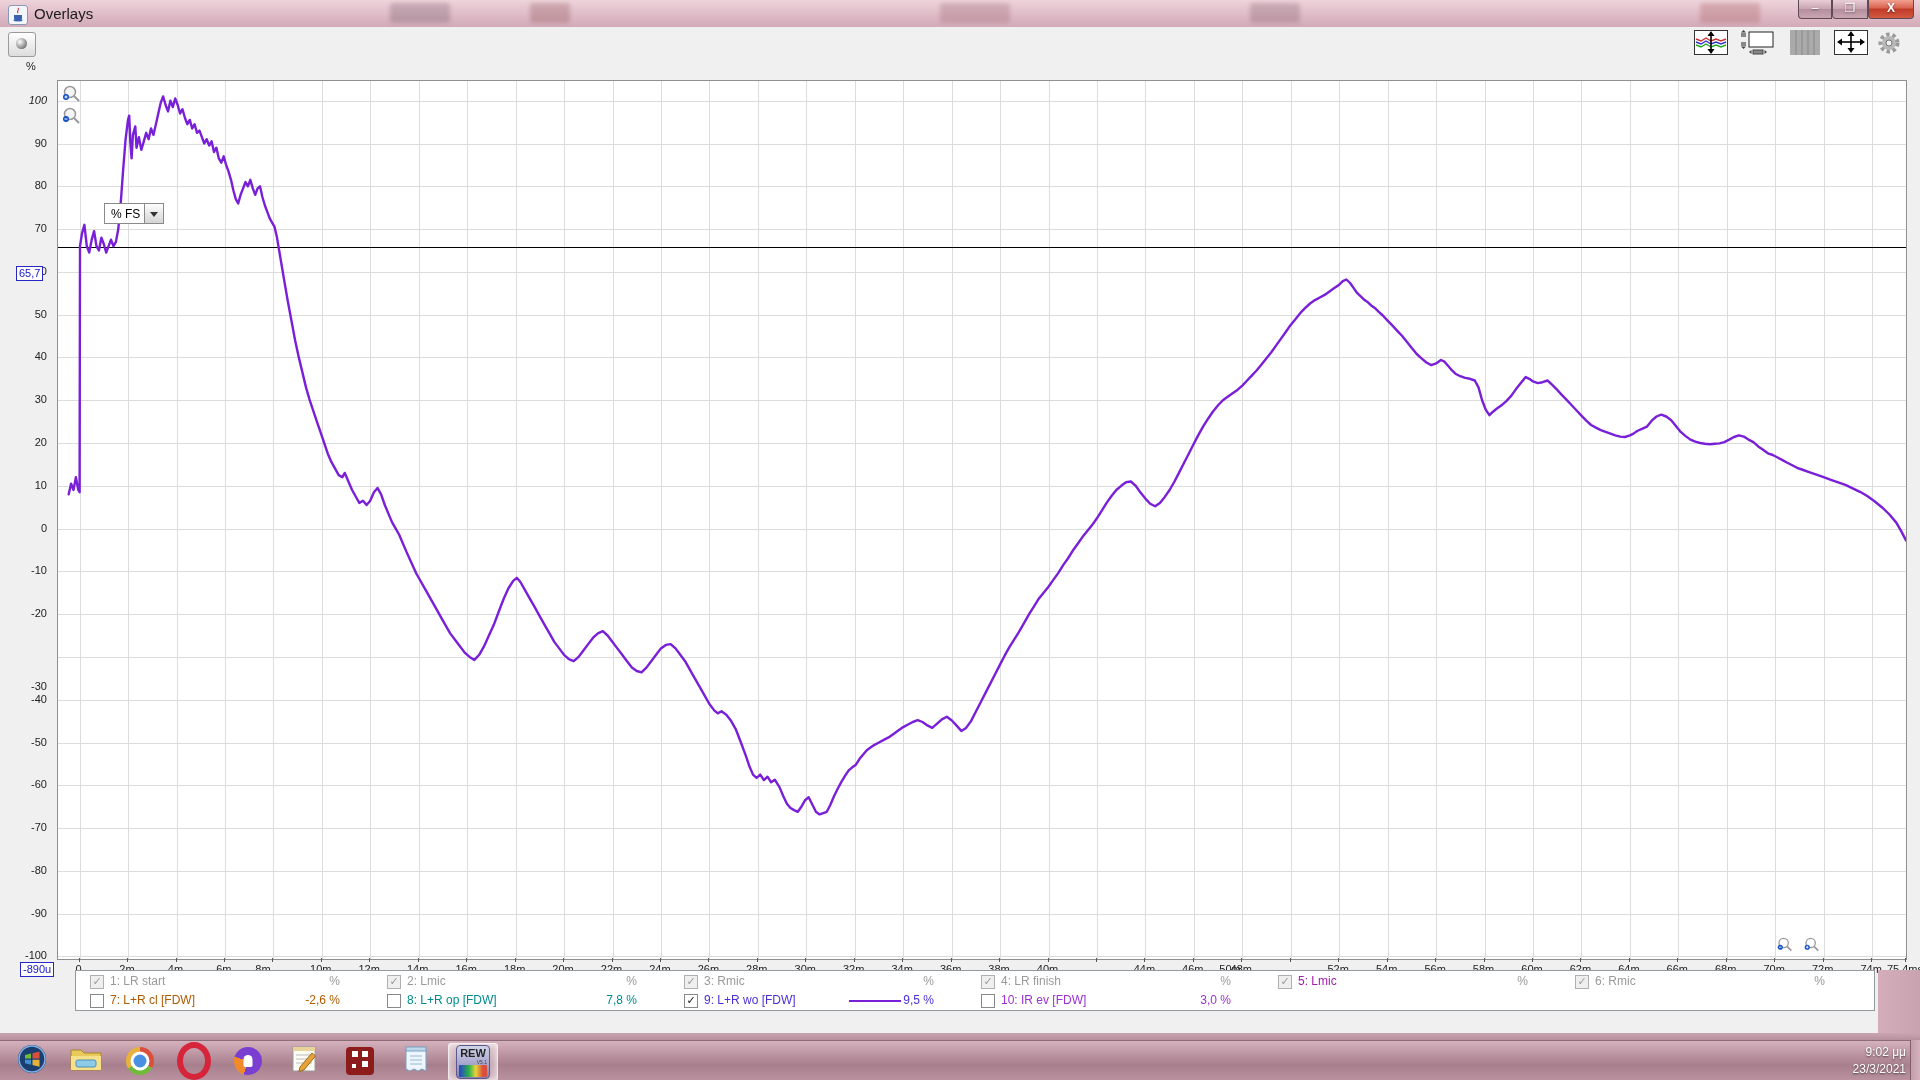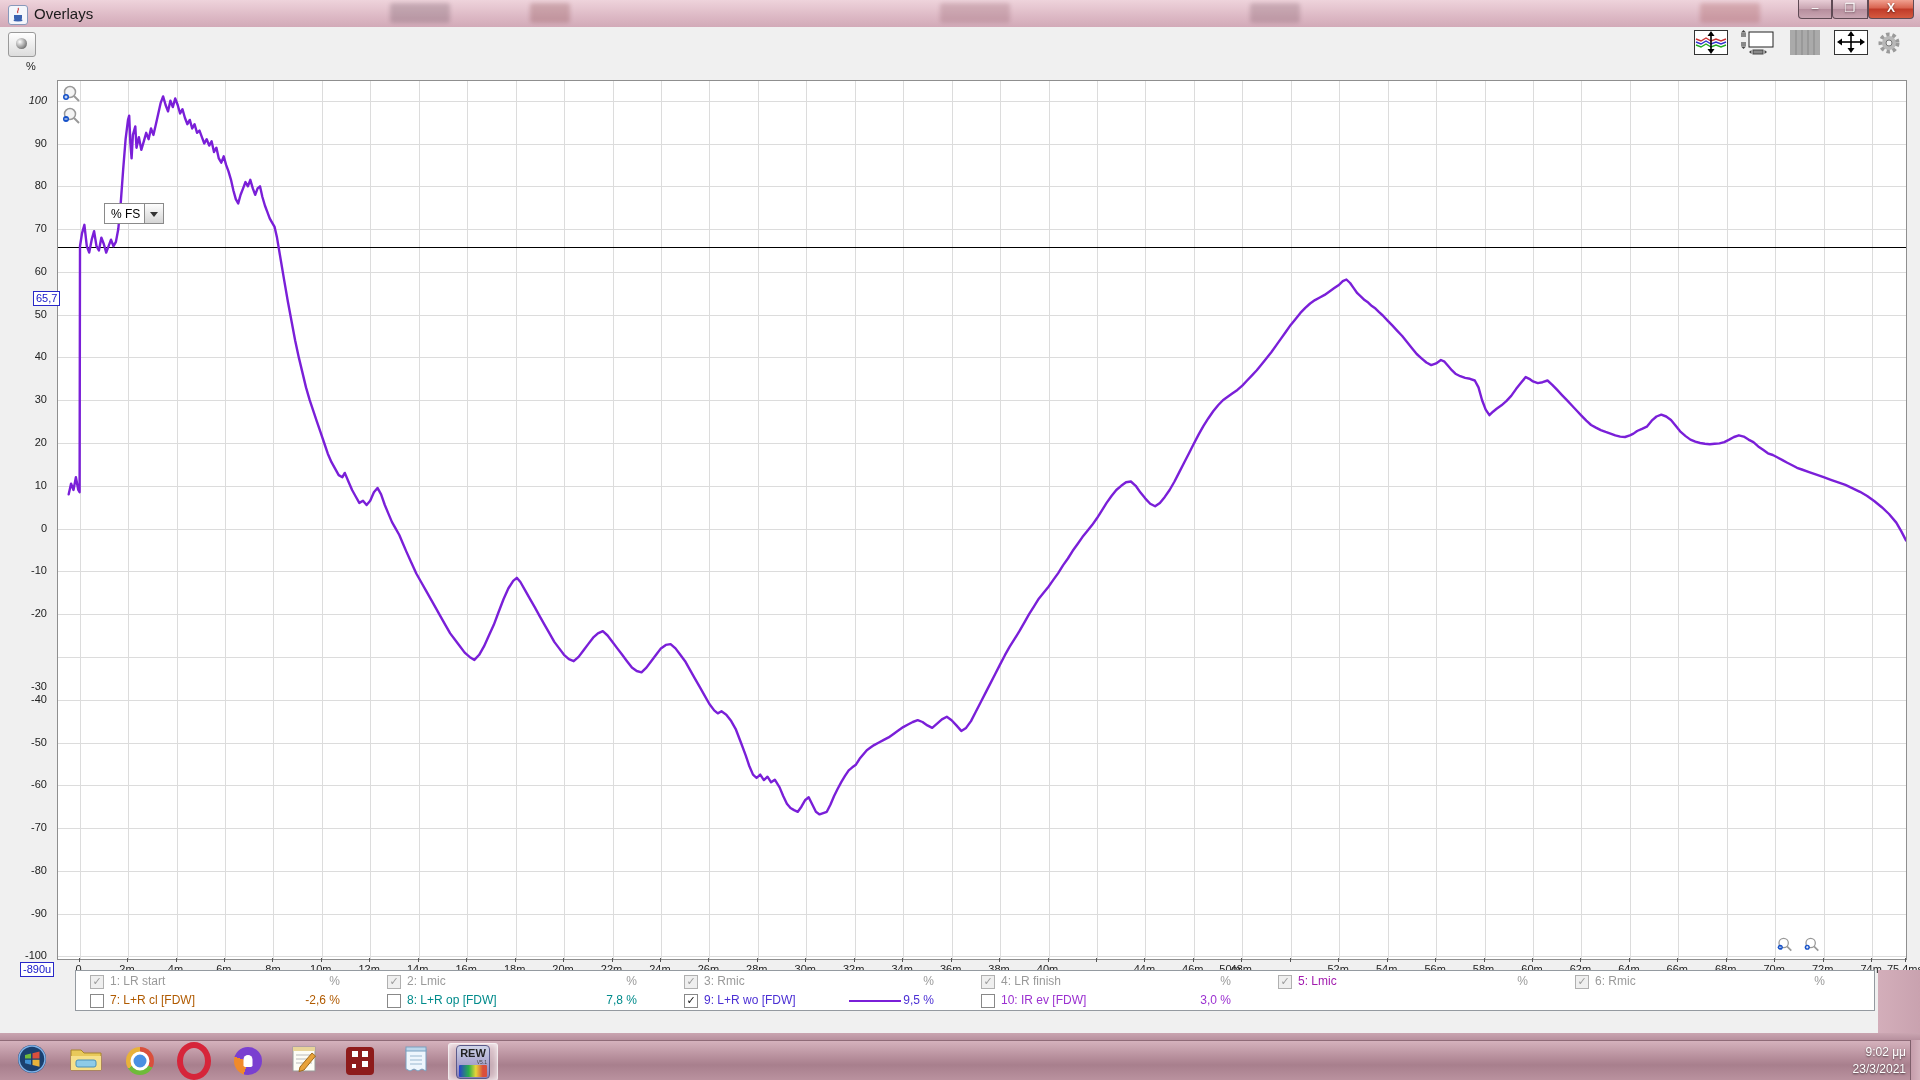--- a/index.html
+++ b/index.html
@@ -285,34 +285,34 @@
       <svg width="17" height="17" viewBox="0 0 20 20">
           <circle cx="9" cy="7" r="5.5" fill="#fff" stroke="#999" stroke-width="1.5"></circle>
           <line x1="13" y1="11" x2="18" y2="16" stroke="#999" stroke-width="2"></line>
           <circle cx="5" cy="12" r="3" fill="#1450c8"></circle>
           <line x1="3.5" y1="12" x2="6.5" y2="12" stroke="#fff"></line>
           <line x1="5" y1="10.5" x2="5" y2="13.5" stroke="#fff"></line>
         </svg>
     </div>
   </div>
 
-  <div class="blue-box" id="cursor-box" style="left: 33px; top: 239px; margin-top: 25px;">65,7</div>
+  <div class="blue-box" id="cursor-box" style="left: 16px; top: 239px;">65,7</div>
   <div class="blue-box" style="left:20px;top:935px;">-890u</div>
 
   <div id="x-axis">
       <div class="xtick" style="left: 21.6px;"></div>
       <div class="xlab" style="left: 21.6px;">0</div>
       <div class="xtick" style="left: 70px;"></div>
       <div class="xlab" style="left: 70px;">2m</div>
       <div class="xtick" style="left: 118.5px;"></div>
       <div class="xlab" style="left: 118.5px;">4m</div>
       <div class="xtick" style="left: 166.9px;"></div>
       <div class="xlab" style="left: 166.9px;">6m</div>
       <div class="xtick" style="left: 215.3px;"></div>
-      <div class="xlab" style="left: 216px;">8m</div>
+      <div class="xlab" style="left: 206px;">8m</div>
       <div class="xtick" style="left: 263.8px;"></div>
       <div class="xlab" style="left: 263.8px;">10m</div>
       <div class="xtick" style="left: 312.2px;"></div>
       <div class="xlab" style="left: 312.2px;">12m</div>
       <div class="xtick" style="left: 360.7px;"></div>
       <div class="xlab" style="left: 360.7px;">14m</div>
       <div class="xtick" style="left: 409.1px;"></div>
       <div class="xlab" style="left: 409.1px;">16m</div>
       <div class="xtick" style="left: 457.6px;"></div>
       <div class="xlab" style="left: 457.6px;">18m</div>

